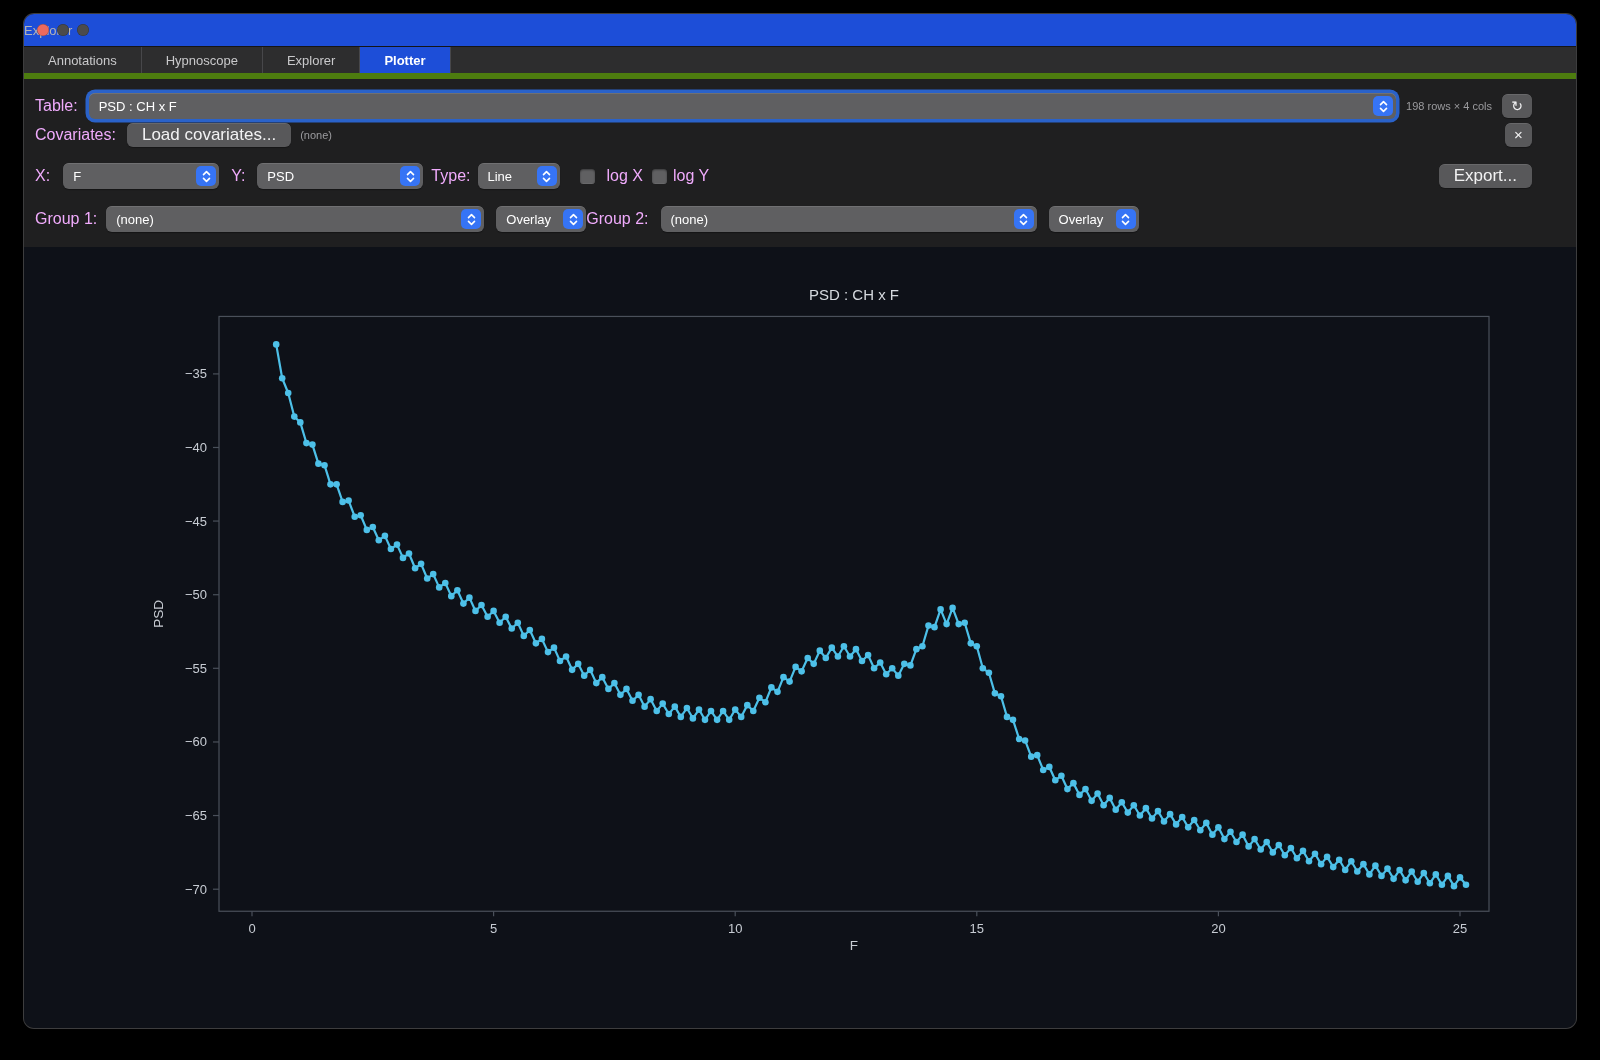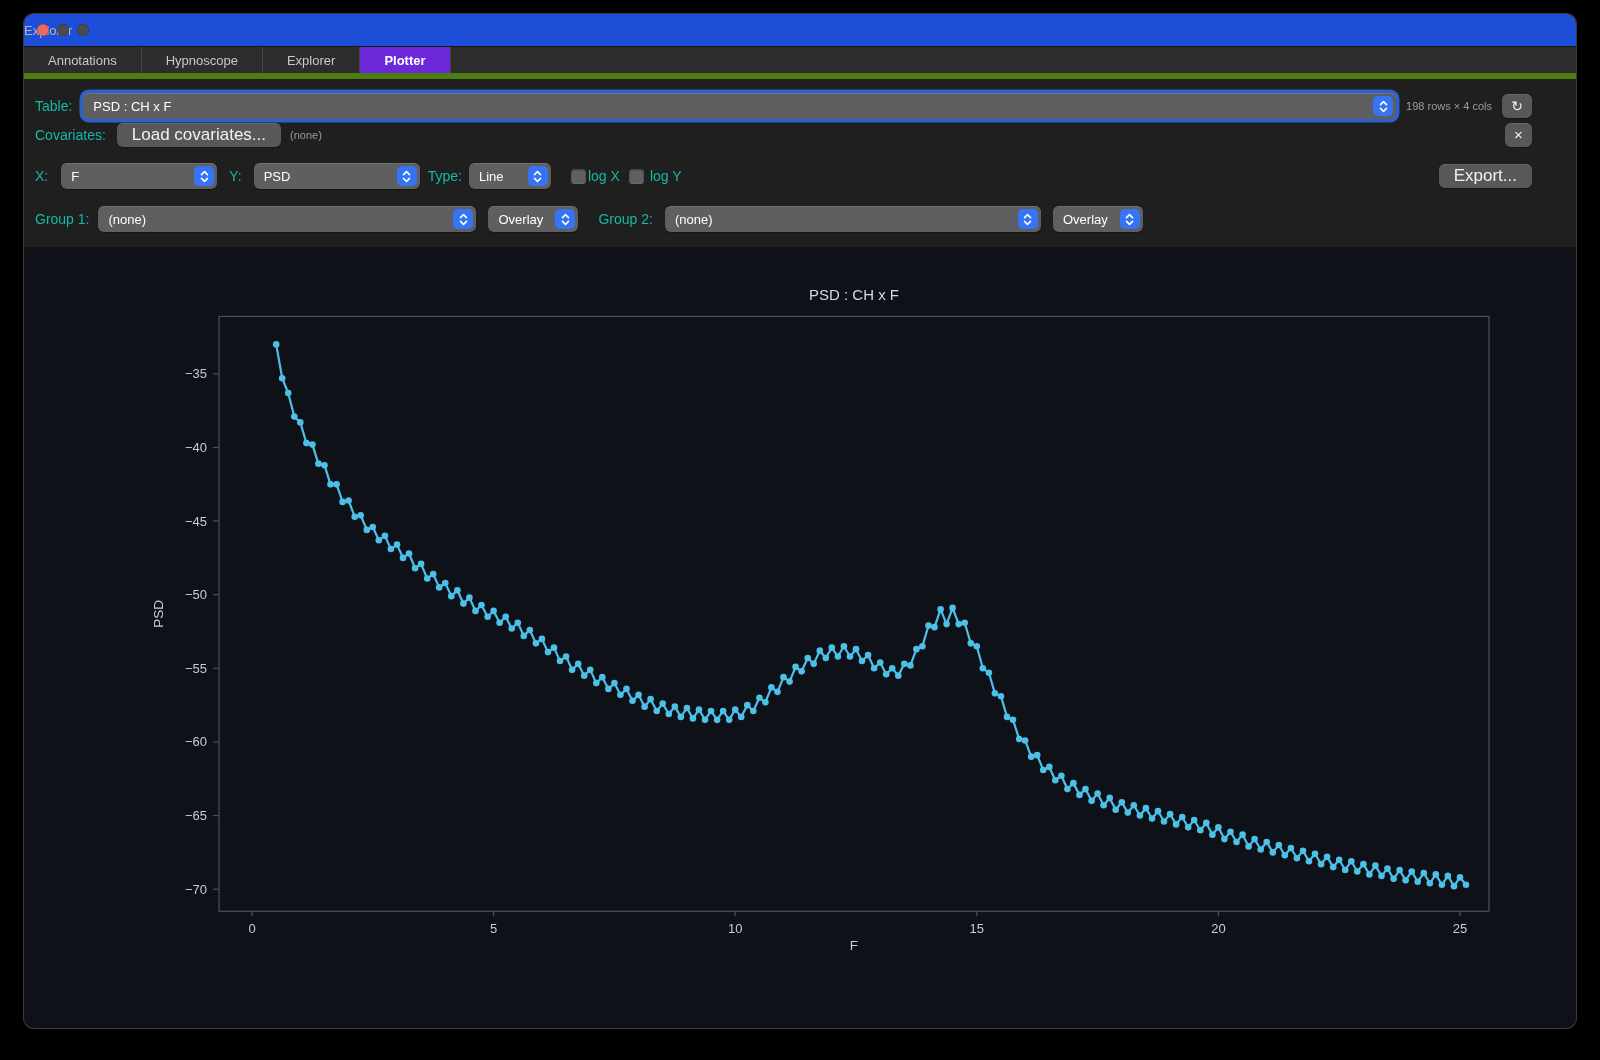--- a/index.html
+++ b/index.html
@@ -10,29 +10,29 @@
   
   .titlebar{height:32px;background:#1d4ed8;border-bottom:1px solid #151515;position:relative;
     display:flex;align-items:center;justify-content:flex-start;flex:0 0 auto;}
   .traffic{position:absolute;left:13px;top:0;height:100%;display:flex;align-items:center;gap:8px;}
   .tl{width:12px;height:12px;border-radius:50%;background:#4b4b4c;box-shadow:inset 0 0 0 .5px rgba(0,0,0,.3);}
   .tl.red{background:#ec6a5e;}
   .win-title{color:#b4b4b6;font-size:13px;}
   
   .tabbar{height:26px;background:#2d2d2e;border-bottom:6px solid #4d7c0f;display:flex;align-items:stretch;flex:0 0 auto;}
   .tab{padding:0 24px;display:flex;align-items:center;color:#c9c9cb;font-size:13px;border-right:1px solid #47474a;}
-  .tab.active{background:#6d28d9;color:#ffffff;font-weight:bold;}
+  .tab.active{background:#1d4ed8;color:#ffffff;font-weight:bold;}
   
   .toolbar{background:#1f1f20;padding:12px 44px 14px 11px;flex:0 0 auto;}
   .trow{display:flex;align-items:center;}
   .trow.r1{height:30px;}
   .trow.r2{height:24px;margin-top:2px;}
   .trow.r3{height:26px;margin-top:16px;}
   .trow.r4{height:28px;margin-top:16px;}
-  .tlabel{color:#14b8a6;font-size:14px;white-space:nowrap;}
+  .tlabel{color:#f0abfc;font-size:16px;white-space:nowrap;}
   .dim{color:#9b9b9e;font-size:11px;white-space:nowrap;}
   .spacer{flex:1;}
   
   .select{height:26px;background:#5f5f61;border-radius:6px;display:flex;align-items:center;
     box-shadow:inset 0 .5px 0 rgba(255,255,255,.22),0 1px 1px rgba(0,0,0,.35);}
   .select-value{color:#fff;font-size:13px;padding:0 10px;flex:1;white-space:nowrap;overflow:hidden;}
   .select-cap{width:20px;height:20px;flex:0 0 20px;background:#3674f5;border-radius:5px;margin-right:3px;
     display:flex;align-items:center;justify-content:center;}
   .select.focused{box-shadow:inset 0 .5px 0 rgba(255,255,255,.22),0 0 0 3.5px rgba(45,110,232,.85);}
   .w156{width:156px;} .w166{width:166px;} .w82{width:82px;} .w90{width:90px;} .w378{width:378px;} .w376{width:376px;}
@@ -128,21 +128,21 @@
       <div class="select w82" style="margin-left:7px;">
         <span class="select-value">Line</span>
         <span class="select-cap">
           <svg width="9" height="13" viewBox="0 0 9 13">
               <path d="M1.5 4.6 4.5 1.6 7.5 4.6" fill="none" stroke="#fff" stroke-width="1.6" stroke-linecap="round" stroke-linejoin="round"></path>
               <path d="M1.5 8.4 4.5 11.4 7.5 8.4" fill="none" stroke="#fff" stroke-width="1.6" stroke-linecap="round" stroke-linejoin="round"></path>
             </svg>
         </span>
       </div>
       <span class="checkbox" style="margin-left:20px;"></span>
-      <span class="tlabel" style="margin-left:2px;">log X</span>
+      <span class="tlabel" style="margin-left:12px;">log X</span>
       <span class="checkbox" style="margin-left:9px;"></span>
       <span class="tlabel" style="margin-left:6px;">log Y</span>
       <span class="spacer"></span>
       <button class="btn">Export...</button>
     </div>
 
     <div class="trow r4">
       <span class="tlabel">Group 1:</span>
       <div class="select w378" style="margin-left:9px;">
         <span class="select-value">(none)</span>
@@ -155,21 +155,21 @@
       </div>
       <div class="select w90" style="margin-left:12px;">
         <span class="select-value">Overlay</span>
         <span class="select-cap">
           <svg width="9" height="13" viewBox="0 0 9 13">
               <path d="M1.5 4.6 4.5 1.6 7.5 4.6" fill="none" stroke="#fff" stroke-width="1.6" stroke-linecap="round" stroke-linejoin="round"></path>
               <path d="M1.5 8.4 4.5 11.4 7.5 8.4" fill="none" stroke="#fff" stroke-width="1.6" stroke-linecap="round" stroke-linejoin="round"></path>
             </svg>
         </span>
       </div>
-      <span class="tlabel" style="margin-left:20px;">Group 2:</span>
+      <span class="tlabel" style="margin-left:0;">Group 2:</span>
       <div class="select w376" style="margin-left:12px;">
         <span class="select-value">(none)</span>
         <span class="select-cap">
           <svg width="9" height="13" viewBox="0 0 9 13">
               <path d="M1.5 4.6 4.5 1.6 7.5 4.6" fill="none" stroke="#fff" stroke-width="1.6" stroke-linecap="round" stroke-linejoin="round"></path>
               <path d="M1.5 8.4 4.5 11.4 7.5 8.4" fill="none" stroke="#fff" stroke-width="1.6" stroke-linecap="round" stroke-linejoin="round"></path>
             </svg>
         </span>
       </div>
       <div class="select w90" style="margin-left:12px;">

